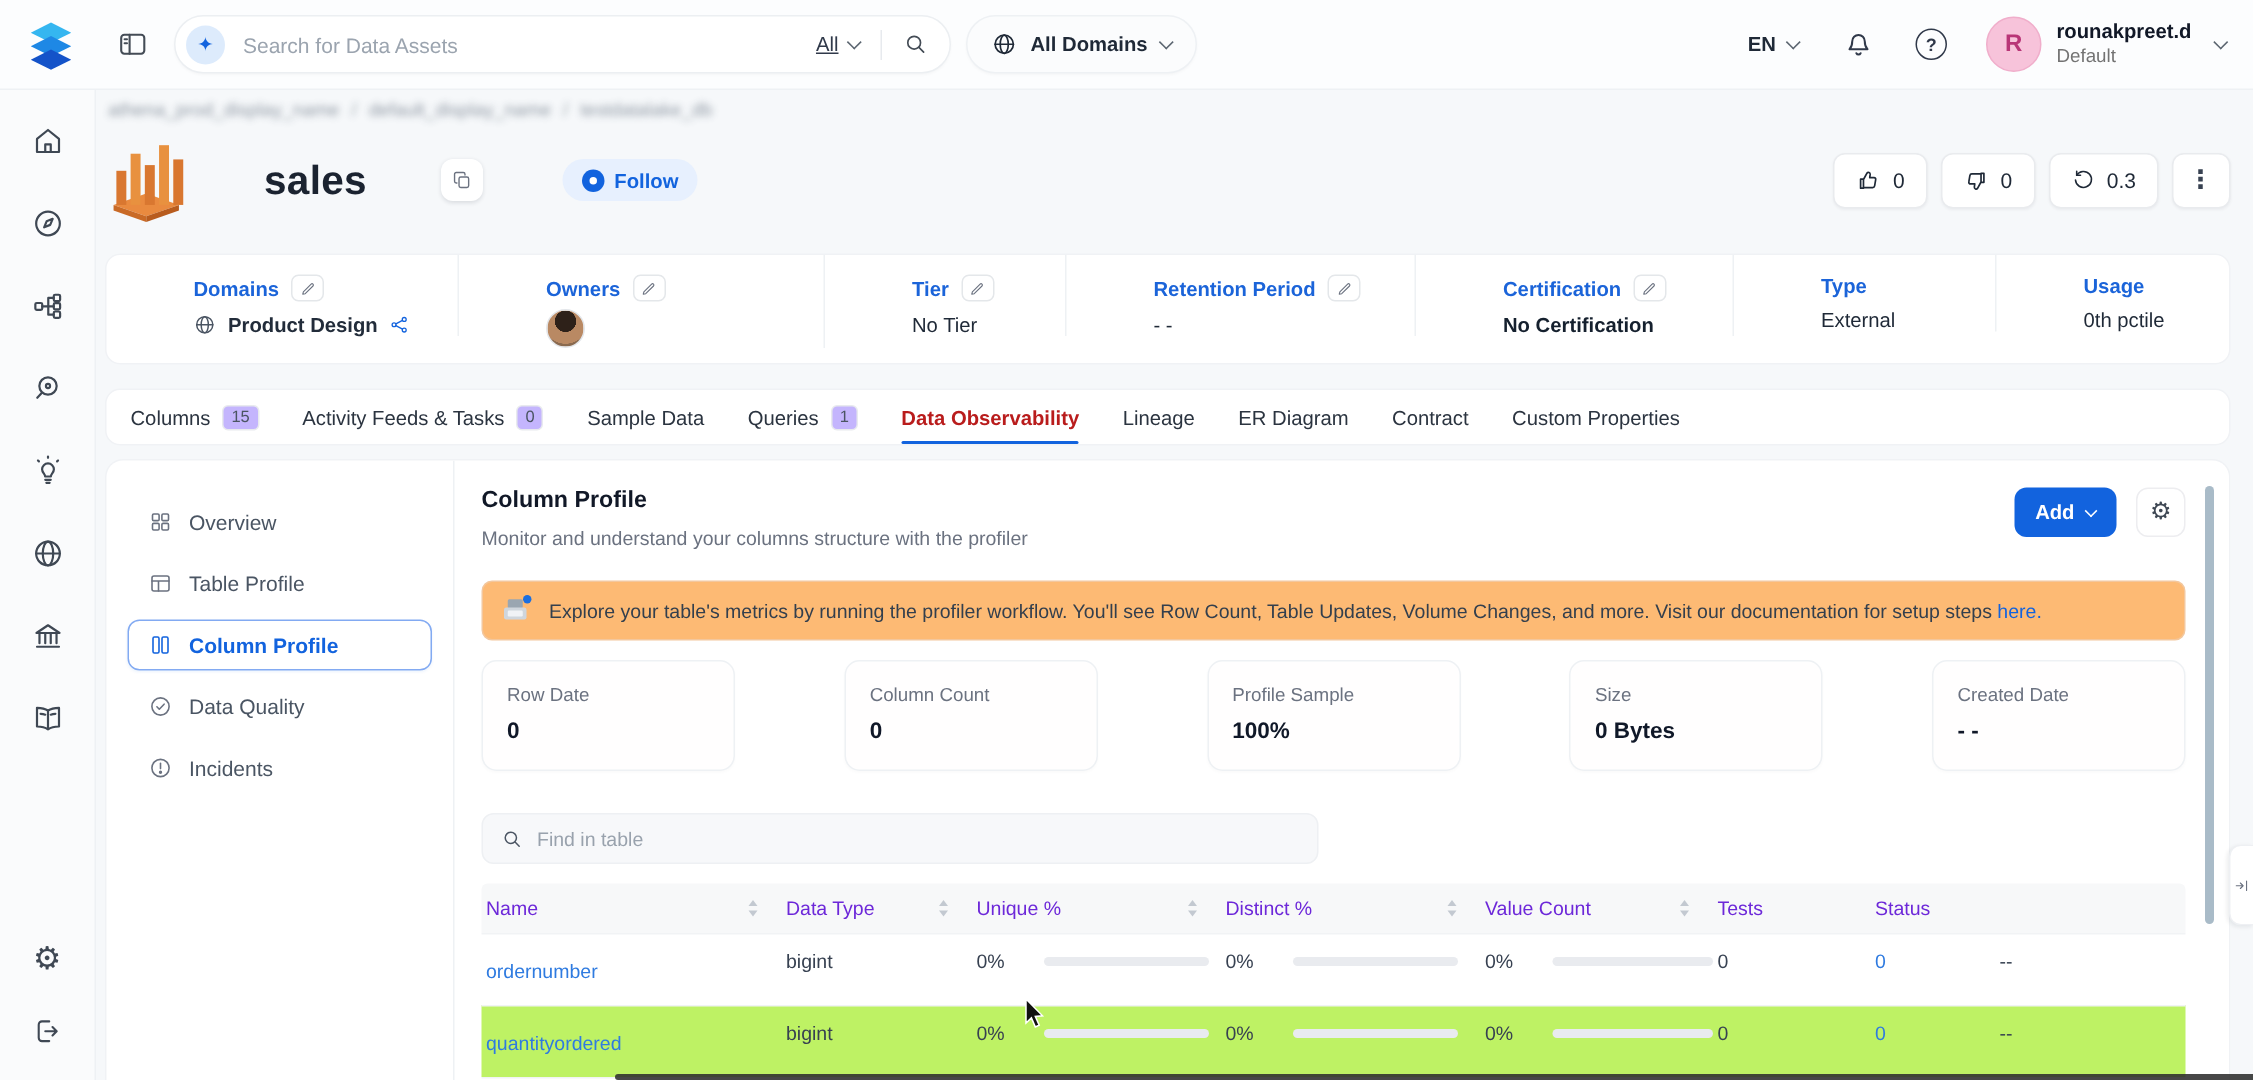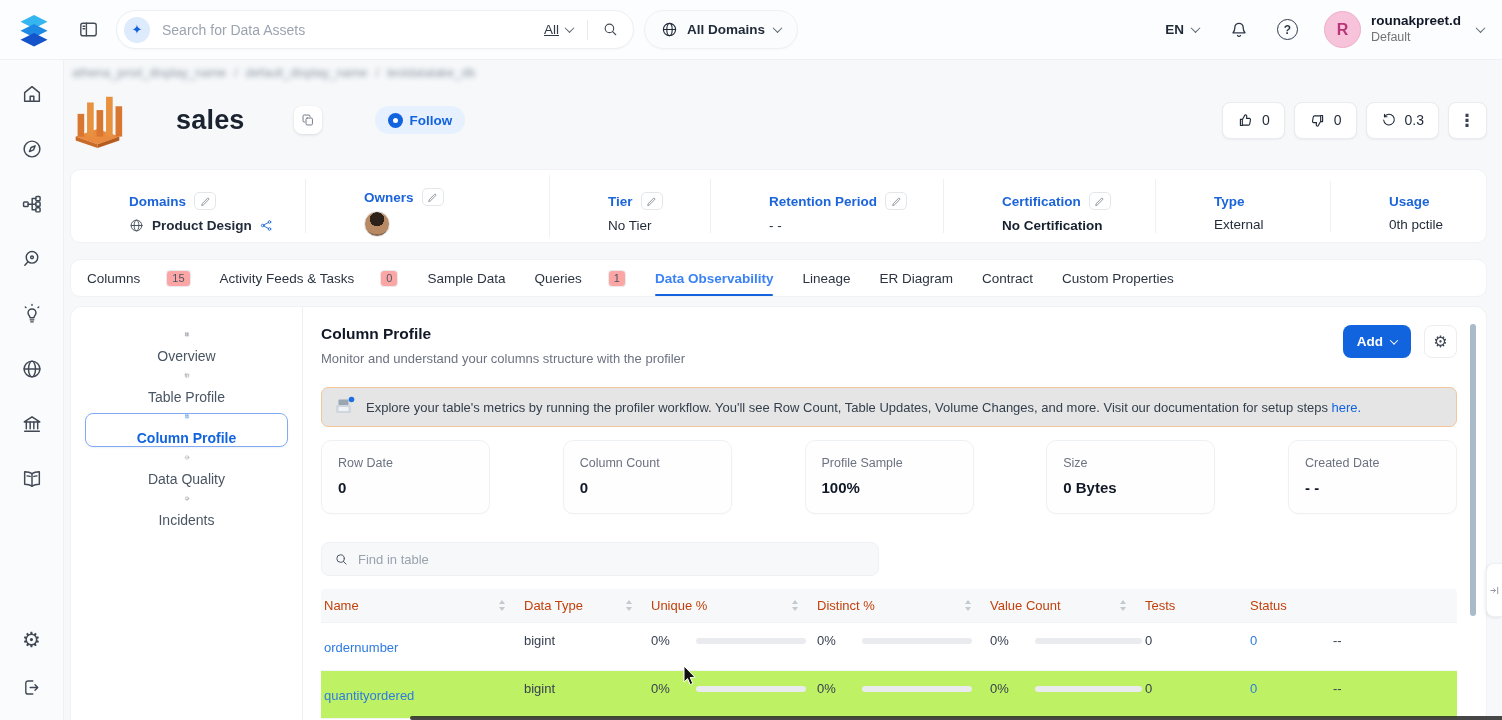--- a/index.html
+++ b/index.html
@@ -51,73 +51,73 @@
   .entity-title { font-size:27px; font-weight:700; color:#1b2330; margin-left:15px; letter-spacing:.2px; }
   .copy-btn { width:28px; height:28px; border-radius:8px; background:#fff; box-shadow:0 1px 3px rgba(16,24,40,.12); color:#6b7280; display:flex; align-items:center; justify-content:center; margin-left:13px; cursor:pointer; }
   .follow-btn { margin-left:17px; height:28px; background:#e7f0fe; border-radius:15px; display:flex; align-items:center; gap:7px; padding:0 13px; color:#1263de; font-size:13.5px; font-weight:600; cursor:pointer; }
   .follow-dot { width:15px; height:15px; border-radius:50%; background:#1263de; display:flex; align-items:center; justify-content:center; }
   .follow-dot::after { content:""; width:5px; height:5px; border-radius:50%; background:#fff; }
   .actions { margin-left:auto; display:flex; gap:9px; }
   .act-btn { height:37px; background:#fff; border:1px solid #e9ebee; border-radius:8px; box-shadow:0 1px 2px rgba(16,24,40,.05); display:flex; align-items:center; gap:8px; padding:0 14px; font-size:14px; color:#1f2937; cursor:pointer; }
   .act-btn.kebab { width:39px; justify-content:center; font-size:17px; font-weight:700; color:#374151; letter-spacing:1px; }
 
   
-  .meta-card { margin-top:21px; background:#fff; border:1px solid #f0f2f5; border-radius:10px; height:74px; display:flex; align-items:center; }
+  .meta-card { margin-top:21px; background:#fff; border:1px solid #f0f2f5; border-radius:10px; height:74px; display:flex; align-items:flex-start; }
   .meta-cell { padding:13px 0 0 58px; border-right:1px solid #eef1f4; }
   .meta-cell:last-child { border-right:none; }
   .meta-cell.c1{width:235px}.meta-cell.c2{width:244px}.meta-cell.c3{width:161px}.meta-cell.c4{width:233px}.meta-cell.c5{width:212px}.meta-cell.c6{width:175px}.meta-cell.c7{flex:1}
   .meta-label-row { display:flex; align-items:center; gap:8px; }
   .meta-label { font-size:13.5px; font-weight:600; color:#1b64d9; }
   .edit-btn { width:22px; height:18px; border:1px solid #e4e7ea; border-radius:5px; background:#fff; color:#6b7280; display:flex; align-items:center; justify-content:center; cursor:pointer; }
   .meta-value { margin-top:8px; font-size:13.5px; color:#1f2937; display:flex; align-items:center; gap:8px; }
   .meta-value.bold { font-weight:700; color:#15202e; }
   .owner-avatar { width:26px; height:26px; border-radius:50%; margin-top:5px; background:radial-gradient(circle at 50% 30%, #2e2119 0 34%, #b98963 35% 72%, #8a6a4f 73%); border:1px solid #e3e6ea; }
 
   
   .tabs { margin-top:16px; background:#fff; border:1px solid #f0f2f5; border-radius:10px; height:38px; display:flex; align-items:center; padding:0 16px; gap:29px; }
   .tab { height:100%; display:flex; align-items:center; gap:8px; font-size:13.5px; color:#2b3440; position:relative; cursor:pointer; white-space:nowrap; }
-  .tab .badge { min-width:18px; height:17px; padding:4px 5px; background:#fca5a5; border:1px solid #e8eaee; border-radius:4px; font-size:11px; color:#4b5563; display:flex; align-items:center; justify-content:center;margin-left:18px; }
-  .tab.active { color:#3b82f6; font-weight:700; }
+  .tab .badge { min-width:18px; height:17px; padding:4px 5px; background:#c4b5fd; border:1px solid #e8eaee; border-radius:4px; font-size:11px; color:#4b5563; display:flex; align-items:center; justify-content:center; }
+  .tab.active { color:#b91c1c; font-weight:700; }
   .tab.active::after { content:""; position:absolute; left:0; right:0; bottom:0; height:2.5px; background:#1263de; border-radius:2px; }
 
   
   .main-card { margin-top:9px; background:#fff; border:1px solid #f0f2f5; border-bottom:none; border-radius:12px 12px 0 0; height:421px; display:flex; overflow:hidden; position:relative; }
   .pnav { width:232px; border-right:1px solid #eef1f4; padding:24px 14px 0; }
-  .pnav-item { height:34px; display:flex; align-items:center; gap:11px; padding:0 13px; font-size:14px; color:#4a5563; margin-bottom:7px; border:1px solid transparent; border-radius:8px; cursor:pointer;flex-direction:column; }
+  .pnav-item { height:34px; display:flex; align-items:center; gap:11px; padding:0 13px; font-size:14px; color:#4a5563; margin-bottom:7px; border:1px solid transparent; border-radius:8px; cursor:pointer; }
   .pnav-item .nic { color:#6b7280; }
   .pnav-item.active { border-color:#82aaf2; color:#1263de; font-weight:700; box-shadow:0 1px 2px rgba(18,99,222,.08); }
   .pnav-item.active .nic { color:#1263de; }
 
   .content { flex:1; padding:18px 29px 0 18px; position:relative; }
   .c-head { display:flex; align-items:flex-start; }
   .c-title { font-size:15.5px; font-weight:700; color:#111827; }
   .c-sub { font-size:13px; color:#6b7280; margin-top:8px; }
   .add-btn { margin-left:auto; height:33px; background:#1263de; border-radius:8px; color:#fff; font-size:13.5px; font-weight:600; display:flex; align-items:center; gap:8px; padding:0 14px; cursor:pointer; }
   .add-btn .chev { border-color:#fff; width:6px; height:6px; }
   .gear-btn { margin-left:13px; width:33px; height:33px; border:1px solid #ededf0; border-radius:8px; background:#fff; display:flex; align-items:center; justify-content:center; cursor:pointer; }
   .gear-btn .gear-glyph { font-size:16px; }
 
-  .banner { margin-top:21px; height:40px; border:1px solid #f3c79d; border-radius:7px; background:#e5e5e5; display:flex; align-items:center; gap:10px; padding:0 10px; }
+  .banner { margin-top:21px; height:40px; border:1px solid #f3c79d; border-radius:7px; background:#fdba74; display:flex; align-items:center; gap:10px; padding:0 10px; }
   .banner-text { font-size:13px; color:#333f4d; }
   .banner-link { color:#1263de; cursor:pointer; }
 
   .stats { margin-top:13px; display:flex; justify-content:space-between; }
   .stat-card { width:169px; height:74px; background:#fffefe; border:1px solid #eef1f4; border-radius:10px; padding:15px 0 0 16px; box-shadow:0 1px 2px rgba(16,24,40,.02); }
   .stat-label { font-size:12.5px; color:#6b7280; }
   .stat-value { margin-top:9px; font-size:15px; font-weight:700; color:#101828; }
 
   .find-wrap { margin-top:28px; width:558px; height:34px; background:#f7f8fa; border:1px solid #eef0f3; border-radius:8px; display:flex; align-items:center; gap:9px; padding:0 12px; }
   .find-input { flex:1; border:none; outline:none; background:transparent; font-size:13px; color:#333; font-family:inherit; }
   .find-input::placeholder { color:#99a2ad; }
 
   
   .tbl { margin-top:13px; width:100%; }
   .trow { display:grid; grid-template-columns:200px 127px 166px 173px 155px 105px 83px 1fr; align-items:center; }
   .thead { height:33px; background:#f7f8f9; border-radius:4px 4px 0 0; }
-  .th { font-size:13px; color:#c2410c; display:flex; align-items:center; justify-content:space-between; padding:0 16px 0 3px; height:100%; }
+  .th { font-size:13px; color:#6d28d9; display:flex; align-items:center; justify-content:space-between; padding:0 16px 0 3px; height:100%; }
   .sort { display:flex; flex-direction:column; gap:2.5px; cursor:pointer; }
   .tri-up { width:0; height:0; border-left:3.5px solid transparent; border-right:3.5px solid transparent; border-bottom:4.5px solid #c3c9d1; }
   .tri-down { width:0; height:0; border-left:3.5px solid transparent; border-right:3.5px solid transparent; border-top:4.5px solid #c3c9d1; }
   .tr { height:48px; border-top:1px solid #f1f3f5; align-items:start; }
   .tr.alt { background:#bef264; }
   .td { font-size:13px; color:#374151; padding:10px 0 0 3px; }
   .td.name { color:#2f7be0; padding-top:17px; cursor:pointer; }
   .td.pct { display:flex; align-items:center; }
   .bar { width:110px; height:6px; background:#e9ebef; border-radius:3px; margin-left:26px; }
   .td.tests { color:#2f7be0; cursor:pointer; }

